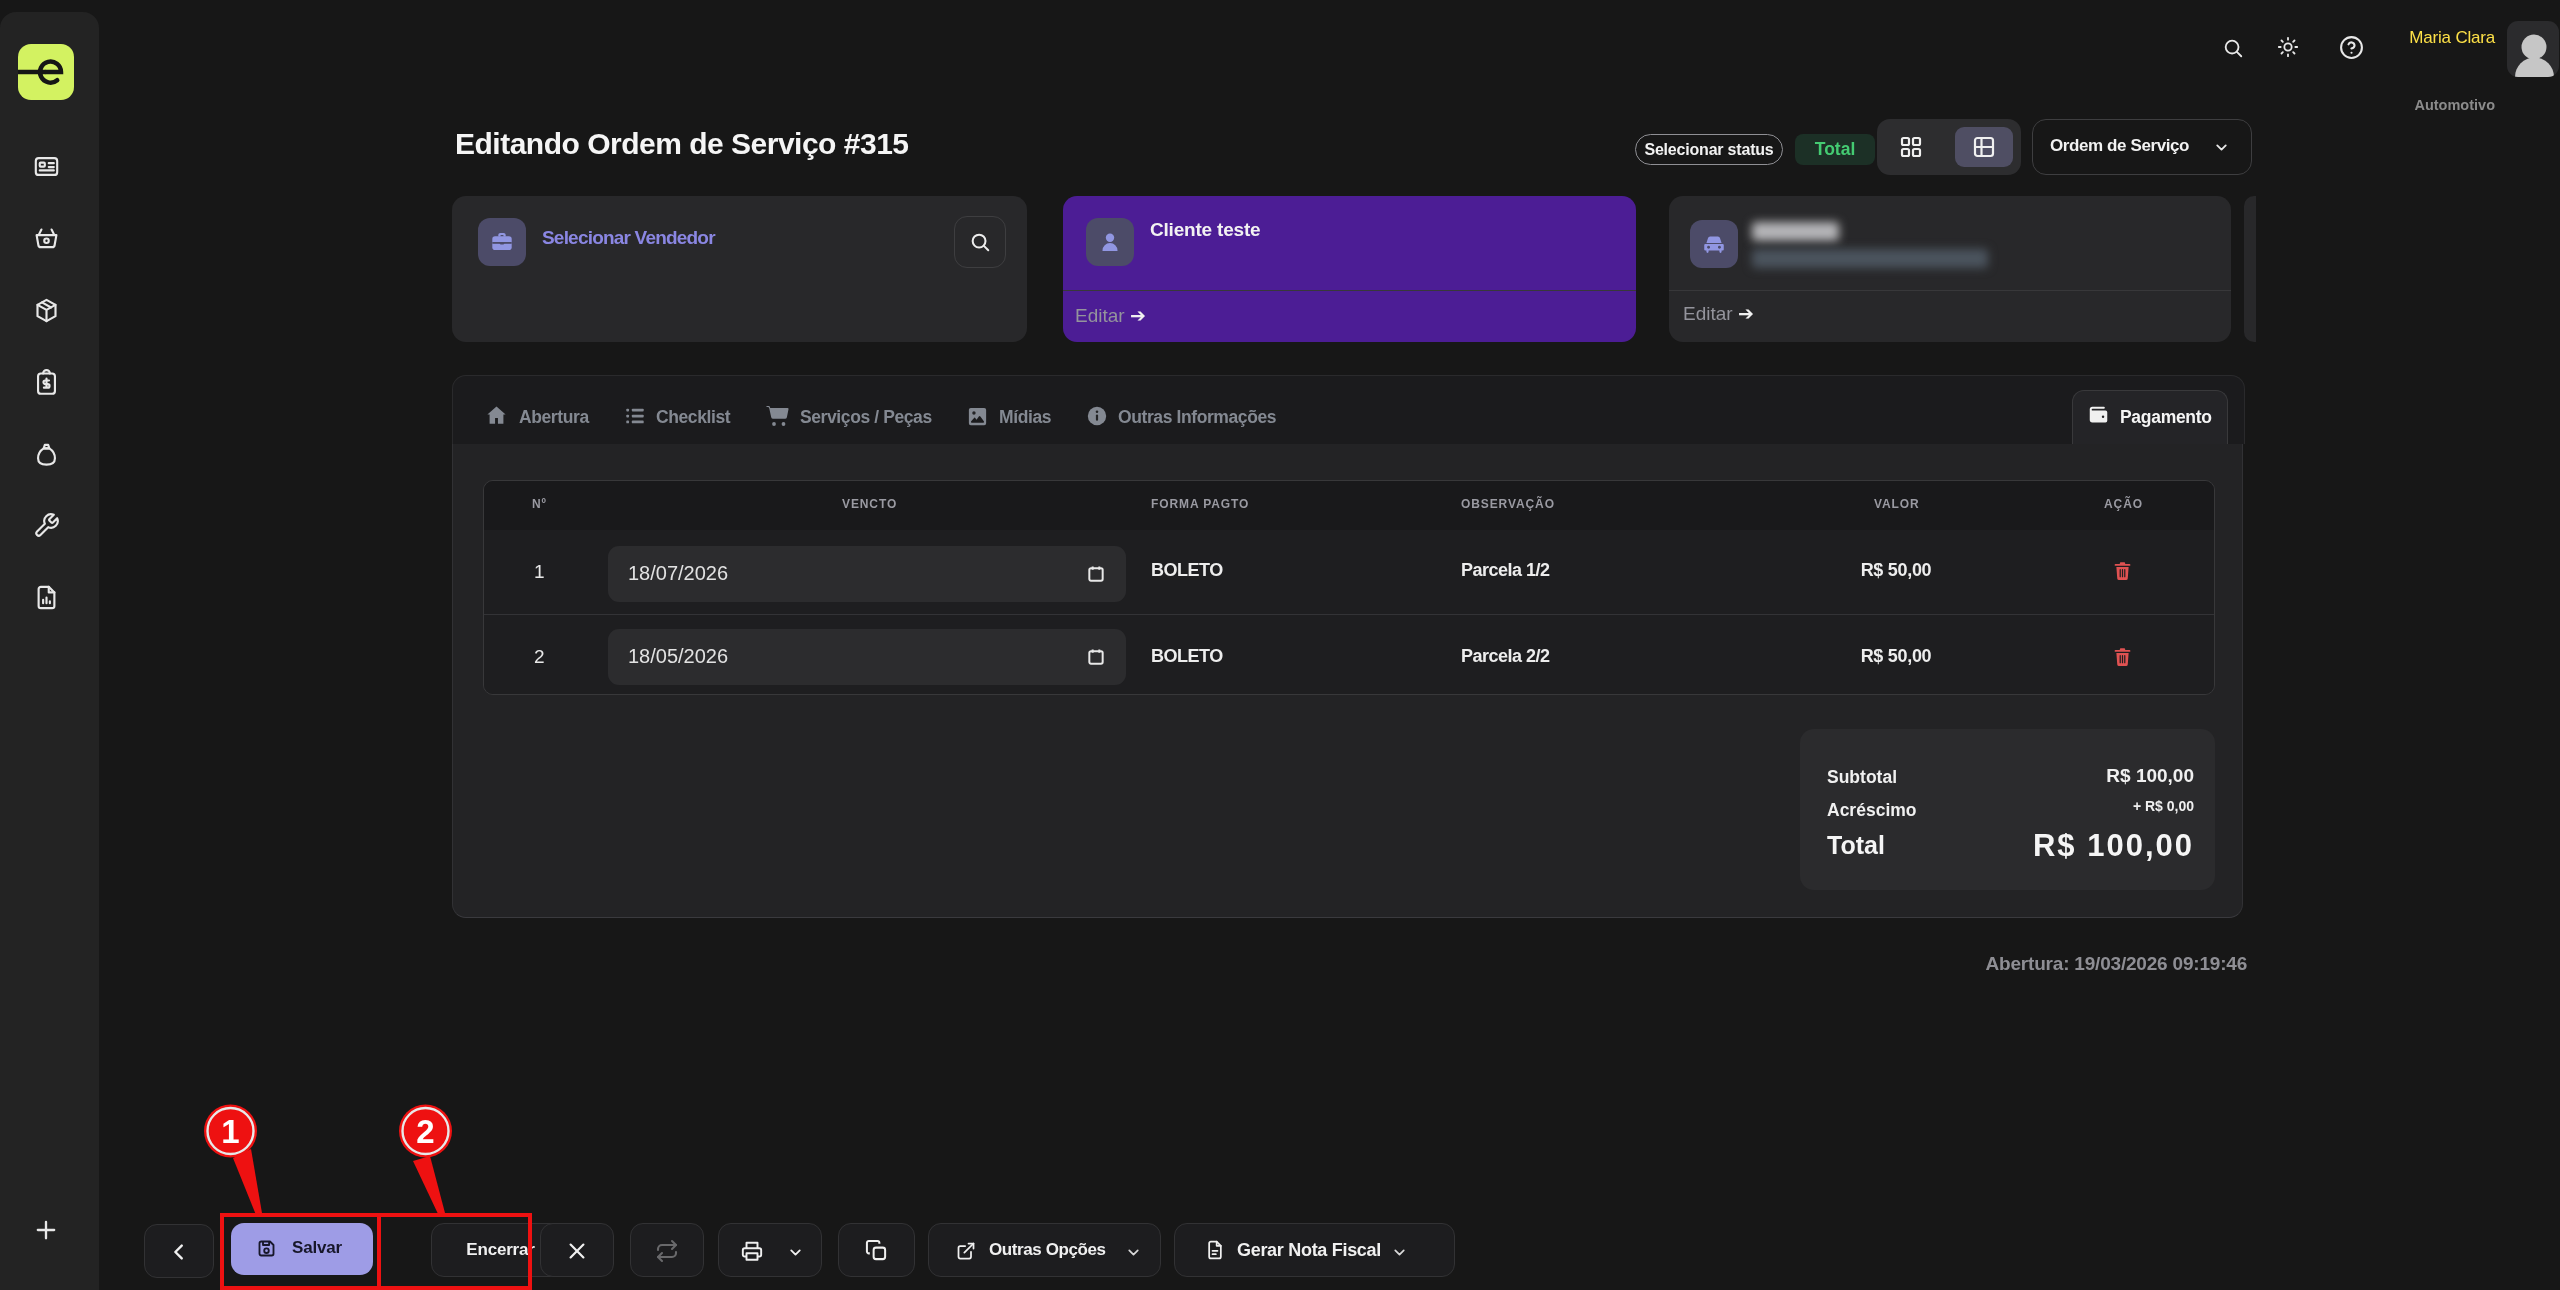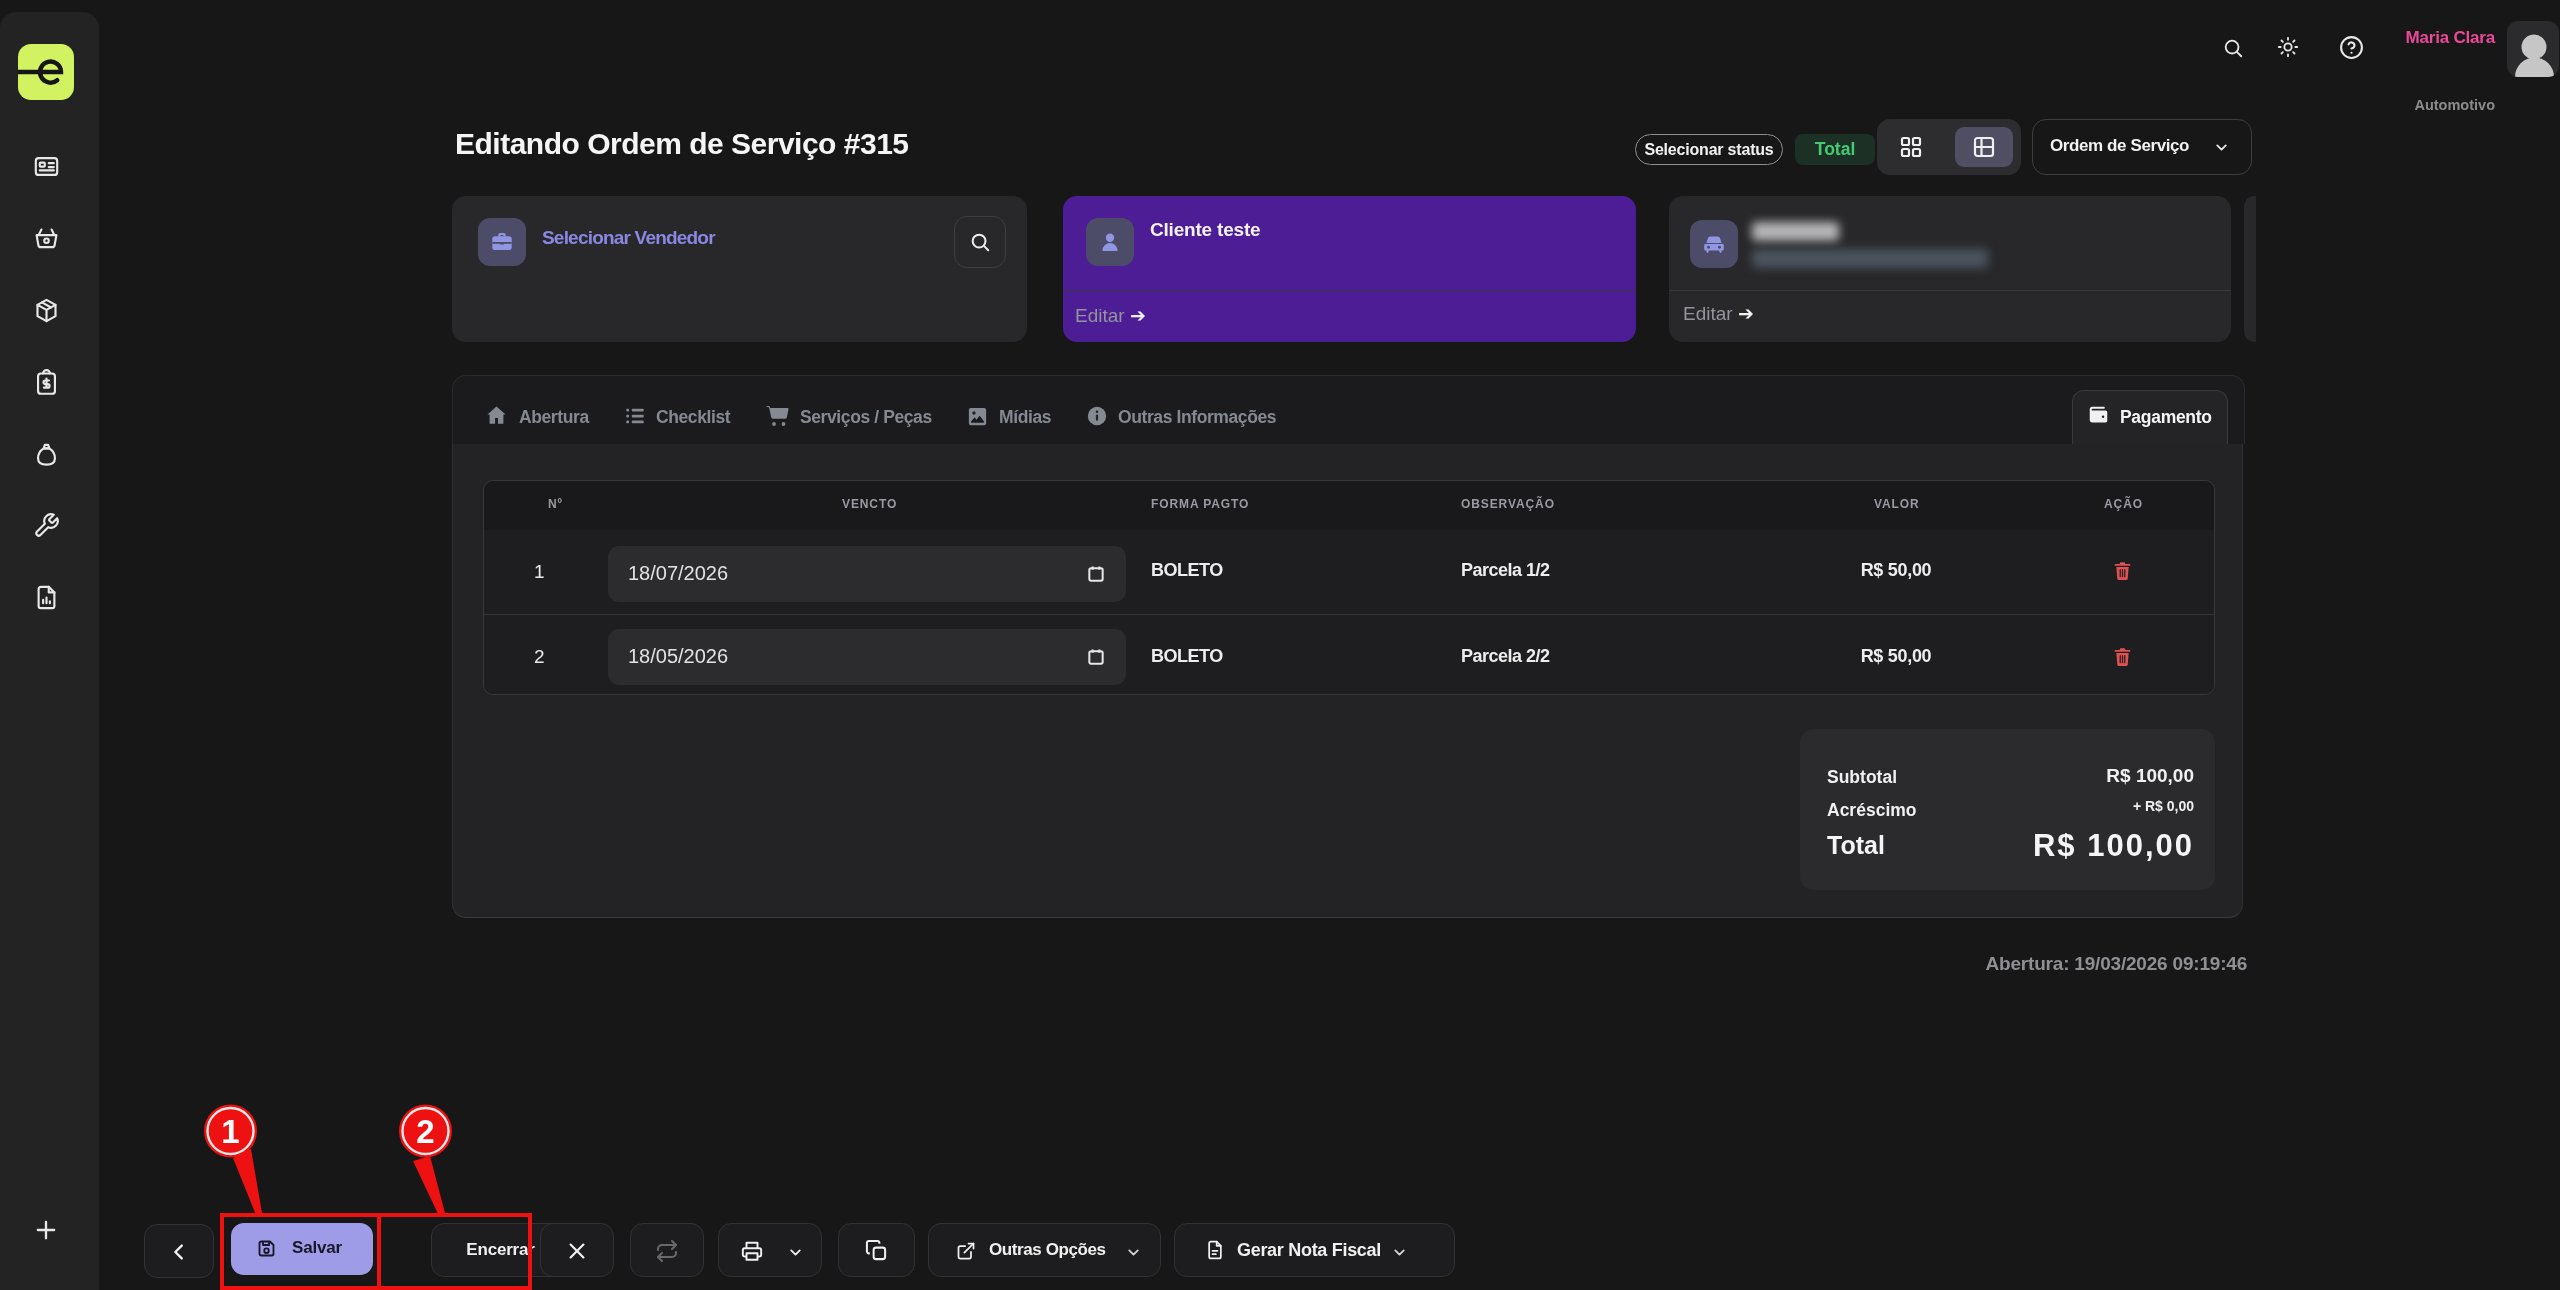--- a/index.html
+++ b/index.html
@@ -85,21 +85,21 @@
       <path d="M12 2v2M12 20v2M4.93 4.93l1.41 1.41M17.66 17.66l1.41 1.41M2 12h2M20 12h2M4.93 19.07l1.41-1.41M17.66 6.34l1.41-1.41"></path>
     </svg>
 </div>
 <div class="abs" style="left:2339px; top:35px;">
   <svg width="25" height="25" viewBox="0 0 24 24" fill="none" stroke="#e8e8e8" stroke-width="2" stroke-linecap="round">
       <circle cx="12" cy="12" r="10"></circle>
       <path d="M9.1 9a3 3 0 0 1 5.8 1c0 2-3 3-3 3"></path>
       <path d="M12 17h.01"></path>
     </svg>
 </div>
-<div class="abs" style="left:2200px; top:28px; width:295px; text-align:right; color:#ec4899; font-size:17px; font-weight:bold; letter-spacing:-0.2px;">Maria Clara</div>
+<div class="abs" style="left:2200px; top:28px; width:295px; text-align:right; color:#fde047; font-size:17px; font-weight:normal; letter-spacing:-0.2px;">Maria Clara</div>
 <div class="abs" style="left:2200px; top:53px; width:295px; text-align:right; color:#8b8b8b; font-size:14.5px; font-weight:bold;margin-top:44px;">Automotivo</div>
 <div class="abs" style="left:2507px; top:21px; width:52px; height:56px; background:#2b2b2d; border-radius:11px; overflow:hidden;">
   <svg width="52" height="56" viewBox="0 0 52 56">
       <circle cx="27" cy="26" r="12.5" fill="#c6c6c6"></circle>
       <path d="M8 56 a19.5 19.5 0 0 1 39 0 z" fill="#c6c6c6"></path>
     </svg>
 </div>
 
 <div class="abs" style="left:455px; top:127px; color:#f5f5f5; font-size:30px; font-weight:bold; letter-spacing:-0.5px;">Editando Ordem de Serviço #315</div>
 
@@ -229,21 +229,21 @@
 <div class="abs" style="left:2088px; top:404px;">
   <svg width="21" height="21" viewBox="0 0 24 24" fill="#f0f0f0">
       <path d="M2 6a3 3 0 0 1 3-3h13a1 1 0 0 1 0 2.5H5.2a1 1 0 0 0 0 2H20a2 2 0 0 1 2 2V19a2 2 0 0 1-2 2H5a3 3 0 0 1-3-3z"></path>
       <circle cx="17.2" cy="14.5" r="1.4" fill="#232325"></circle>
     </svg>
 </div>
 <div class="abs" style="left:2120px; top:407px; color:#f5f5f5; font-size:17.5px; font-weight:bold; letter-spacing:-0.3px;">Pagamento</div>
 
 <div class="abs" style="left:483px; top:480px; width:1732px; height:215px; border:1px solid #38383a; border-radius:10px; overflow:hidden;">
   <div class="abs" style="left:0; top:0; width:1732px; height:49px; background:#19191b; color:#9a9aa2; font-size:12px; font-weight:bold; letter-spacing:0.9px;">
-    <span class="abs" style="left:48px; top:16px;padding-left:16px;">Nº</span>
+    <span class="abs" style="left:32px; top:16px;padding-left:16px;">Nº</span>
     <span class="abs" style="left:358px; top:16px;">VENCTO</span>
     <span class="abs" style="left:667px; top:16px;">FORMA PAGTO</span>
     <span class="abs" style="left:977px; top:16px;">OBSERVAÇÃO</span>
     <span class="abs" style="left:1390px; top:16px;">VALOR</span>
     <span class="abs" style="left:1620px; top:16px;">AÇÃO</span>
   </div>
   <div class="abs row" style="left:0; top:49px; width:1732px; height:85px; background:#1e1e20; border-bottom:1px solid #333336;"></div>
   <div class="abs row" style="left:0; top:134px; width:1732px; height:81px; background:#1e1e20;"></div>
 </div>
 

